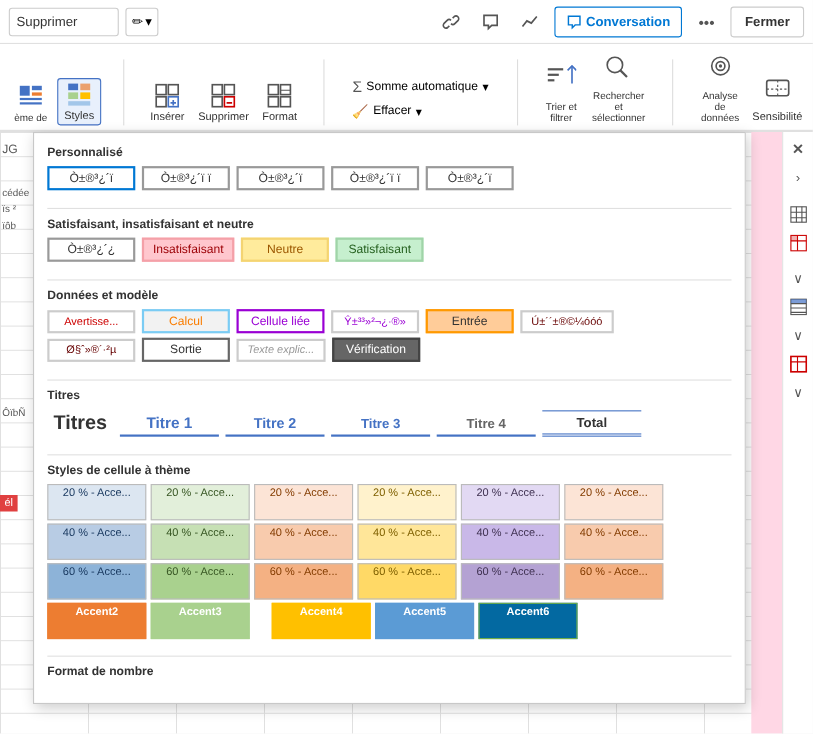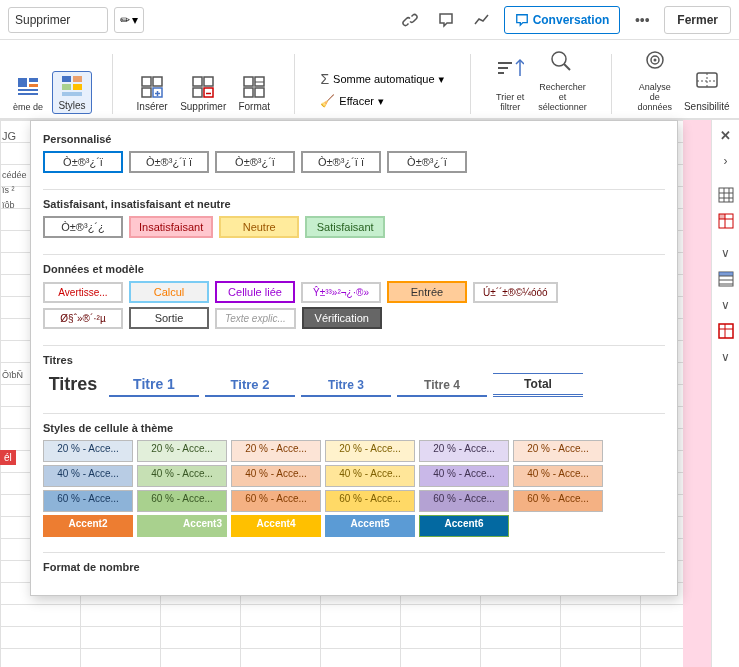--- a/index.html
+++ b/index.html
@@ -179,21 +179,21 @@
     
     .style-titre { font-size: 18px; font-weight: bold; color: #333; border: none; padding: 2px 0; min-width: 70px; }
     .style-titre1 { font-size: 14px; font-weight: bold; color: #4472c4; border-bottom: 2px solid #4472c4; border-top: none; border-left: none; border-right: none; }
     .style-titre2 { font-size: 13px; font-weight: bold; color: #4472c4; border-bottom: 2px solid #4472c4; border-top: none; border-left: none; border-right: none; }
     .style-titre3 { font-size: 12px; font-weight: bold; color: #4472c4; border-bottom: 2px solid #4472c4; border-top: none; border-left: none; border-right: none; }
     .style-titre4 { font-size: 12px; font-weight: bold; color: #666; border-bottom: 2px solid #4472c4; border-top: none; border-left: none; border-right: none; }
     .style-total { font-size: 12px; font-weight: bold; color: #333; border-top: 1px solid #4472c4; border-bottom: 3px double #4472c4; border-left: none; border-right: none; }
 
     
     .accent-cell {
-      min-width: 90px; height: 22px; font-size: 10px; cursor: pointer;
+      min-width: 90px; height: 33px; font-size: 10px; cursor: pointer;
       text-align: center; padding: 2px 4px; border: 1px solid transparent; white-space: nowrap;
       overflow: hidden; text-overflow: ellipsis;
     }
 
     
     .grid-bg {
       position: absolute; top: 0; left: 0; right: 0; bottom: 0;
       background-image: 
         linear-gradient(to right, #e0e0e0 1px, transparent 1px),
         linear-gradient(to bottom, #e0e0e0 1px, transparent 1px);
@@ -479,22 +479,22 @@
           <div class="accent-cell" style="background: rgb(141, 179, 216); color: rgb(23, 55, 94); border: 1px solid rgb(187, 187, 187);">60 % - Acce...</div>
           <div class="accent-cell" style="background: rgb(169, 209, 142); color: rgb(55, 86, 35); border: 1px solid rgb(187, 187, 187);">60 % - Acce...</div>
           <div class="accent-cell" style="background: rgb(244, 177, 131); color: rgb(131, 60, 0); border: 1px solid rgb(187, 187, 187);">60 % - Acce...</div>
           <div class="accent-cell" style="background: rgb(255, 217, 102); color: rgb(127, 96, 0); border: 1px solid rgb(187, 187, 187);">60 % - Acce...</div>
           <div class="accent-cell" style="background: rgb(180, 162, 211); color: rgb(63, 49, 81); border: 1px solid rgb(187, 187, 187);">60 % - Acce...</div>
           <div class="accent-cell" style="background: rgb(244, 177, 131); color: rgb(131, 60, 0); border: 1px solid rgb(187, 187, 187);">60 % - Acce...</div>
         </div>
 
       <div class="dropdown-row" style="gap:4px; margin-bottom:3px;" id="accent-row-3">
           <div class="accent-cell" style="background: rgb(237, 125, 49); color: rgb(255, 255, 255); border: 1px solid rgb(237, 125, 49); font-weight: bold;">Accent2</div>
-          <div class="accent-cell" style="background: rgb(169, 209, 142); color: rgb(255, 255, 255); border: 1px solid rgb(169, 209, 142); font-weight: bold; text-align: right;">Accent3</div>
-          <div class="accent-cell" style="background: rgb(255, 192, 0); color: rgb(255, 255, 255); border: 1px solid rgb(255, 192, 0); font-weight: bold;">Accent4</div>
+          <div class="accent-cell" style="background: rgb(169, 209, 142); color: rgb(255, 255, 255); border: 1px solid rgb(169, 209, 142); font-weight: bold;">Accent3</div>
+          <div class="accent-cell" style="background: rgb(255, 192, 0); color: rgb(255, 255, 255); border: 1px solid rgb(255, 192, 0); font-weight: bold; margin-left: 16px;">Accent4</div>
           <div class="accent-cell" style="background: rgb(91, 155, 213); color: rgb(255, 255, 255); border: 1px solid rgb(91, 155, 213); font-weight: bold;">Accent5</div>
           <div class="accent-cell" style="background: #0369a1; color: rgb(255, 255, 255); border: 1px solid rgb(112, 173, 71); font-weight: bold;">Accent6</div>
         </div>
     </div>
 
     <div class="dropdown-divider"></div>
 
     <div class="dropdown-section">
       <div class="dropdown-section-title">Format de nombre</div>
     </div>

